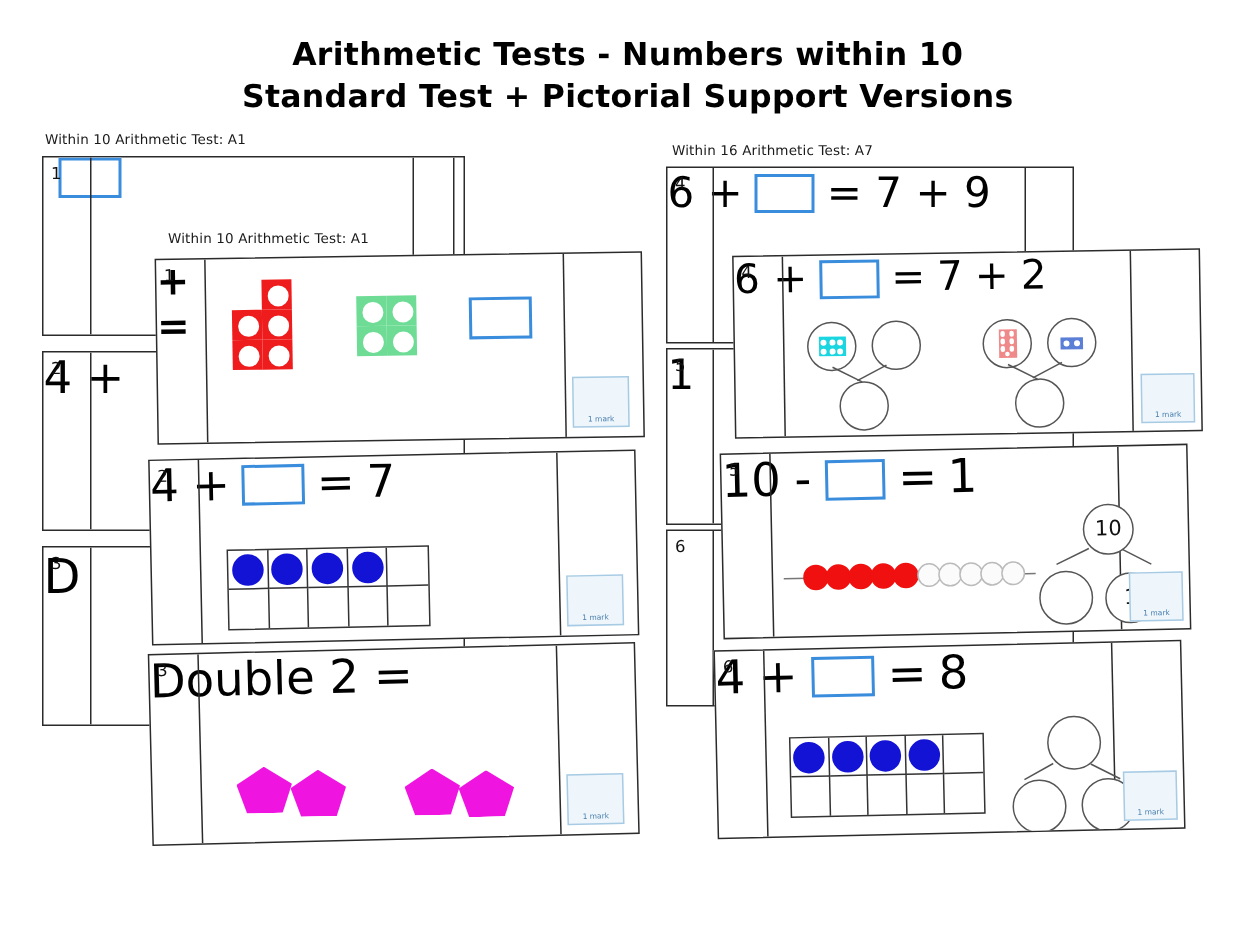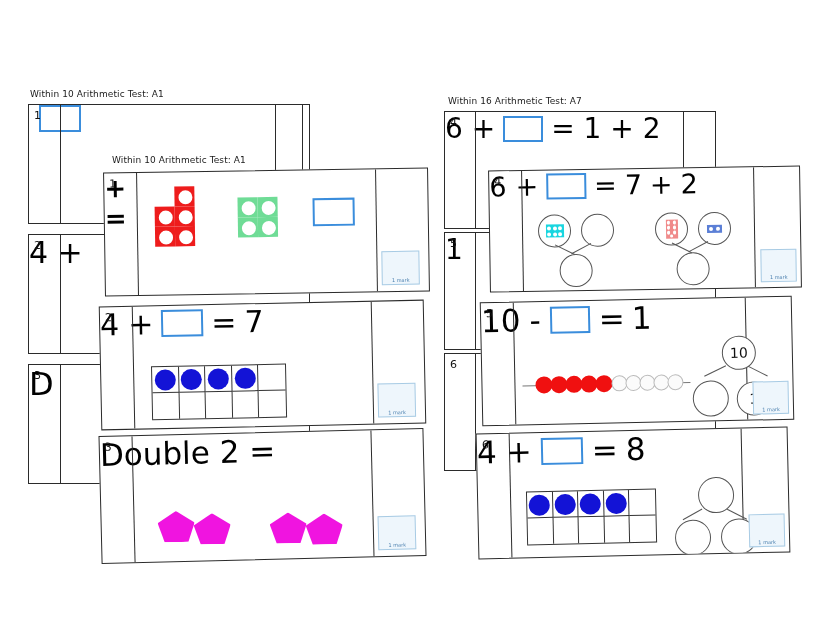--- a/index.html
+++ b/index.html
@@ -85,20 +85,22 @@
   .mini .mh{position:absolute;border-radius:50%;background:#fff;}
 
   .rot{transform-origin:center center;}
 </style>
 </head>
 <body>
 
 <div class="stage">
 
   <div class="title">
+    <div>Arithmetic Tests - Numbers within 10</div>
+    <div>Standard Test + Pictorial Support Versions</div>
   </div>
 
   <div class="sheet-label" style="left:30px;top:89px;">Within 10 Arithmetic Test: A1</div>
 
   <div class="card" style="left:28px;top:104px;width:282px;height:120px;">
     <div class="colsep" style="left:31px;"></div>
     <div class="colsep" style="left:246px;"></div>
     <div class="colsep" style="left:273px;"></div>
     <div class="qnum" style="left:5px;top:4px;">1</div>
     <div class="eq" style="left:44px;top:6px;font-size:30px;">
@@ -218,21 +220,21 @@
 
   <div class="sheet-label" style="left:448px;top:96px;">Within 16 Arithmetic Test: A7</div>
 
   <div class="card" style="left:444px;top:111px;width:272px;height:118px;">
     <div class="colsep" style="left:30px;"></div>
     <div class="colsep" style="left:238px;"></div>
     <div class="qnum" style="left:5px;top:4px;">4</div>
     <div class="eq" style="left:42px;top:5px;font-size:28px;">
       <span class="t">6 +</span>
       <span class="blank" style="width:40px;height:26px;margin:0 8px;"></span>
-      <span class="t">= 1 + 2</span>
+      <span class="t">= 7 + 9</span>
     </div>
   </div>
 
   <div class="card" style="left:444px;top:232px;width:272px;height:118px;">
     <div class="colsep" style="left:30px;"></div>
     <div class="qnum" style="left:5px;top:4px;">5</div>
     <div class="eq" style="left:40px;top:6px;font-size:28px;">1</div>
   </div>
 
   <div class="card" style="left:444px;top:353px;width:272px;height:118px;">

